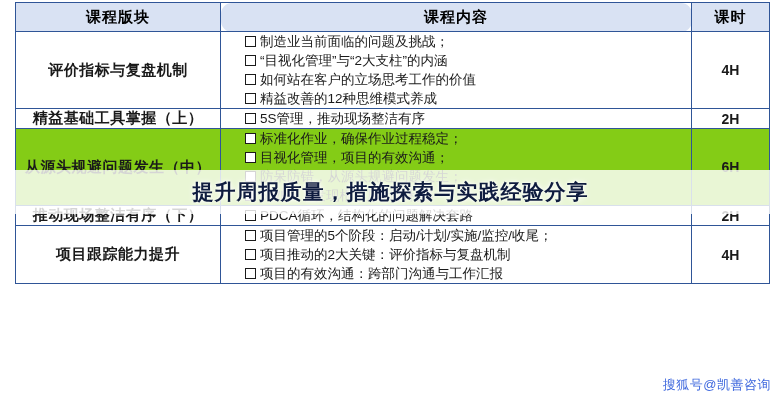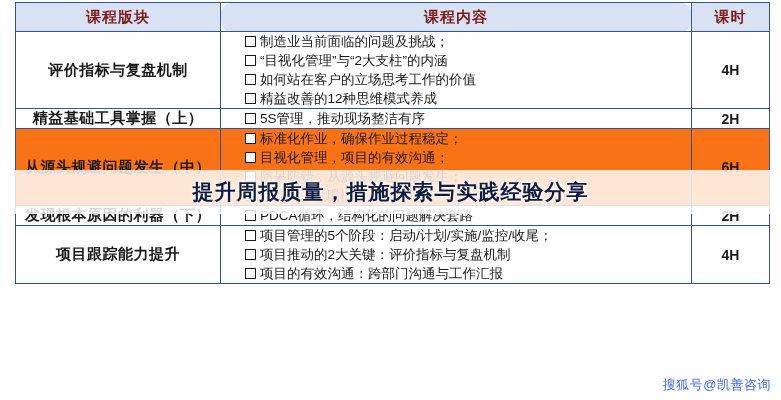--- a/index.html
+++ b/index.html
@@ -30,21 +30,21 @@
     table-layout: fixed;
   }
   table.course-table th,
   table.course-table td {
     border: 1px solid #2f5597;
     padding: 0;
     vertical-align: middle;
   }
   thead th {
     background: #d9e2f3;
-    color: #7f1d1d;
+    color: #000000;
     font-weight: bold;
     font-size: 15px;
     text-align: center;
     height: 28px;
     letter-spacing: 1px;
   }
   .col-module { width: 204px; }
   .col-content { width: 470px; border-radius: 11px; }
   .col-hours { width: 77px; }
 
@@ -61,21 +61,21 @@
     font-size: 14px;
     color: #1a1a1a;
   }
   td.content {
     padding: 4px 6px 4px 8px;
     font-size: 13.5px;
     color: #1a1a1a;
     line-height: 19px;
   }
   tr.alt td {
-    background: #f97316;
+    background: #84cc16;
   }
   .bullet-line {
     display: flex;
     align-items: flex-start;
     white-space: nowrap;
     margin-left: 24px;
   }
   .sq {
     display: inline-block;
     width: 9px;
@@ -187,21 +187,21 @@
             </div>
           <div class="bullet-line">
               <span class="sq"></span>
               <span class="bullet-text">5WHY，发现根本原因的利器</span>
             </div>
         </td>
         <td class="hours">6H</td>
       </tr>
 
       <tr>
-        <td class="module">发现根本原因的利器（下）</td>
+        <td class="module">推动现场整洁有序（下）</td>
         <td class="content">
           <div class="bullet-line">
               <span class="sq"></span>
               <span class="bullet-text">PDCA循环，结构化的问题解决套路</span>
             </div>
         </td>
         <td class="hours">2H</td>
       </tr>
 
       <tr>

